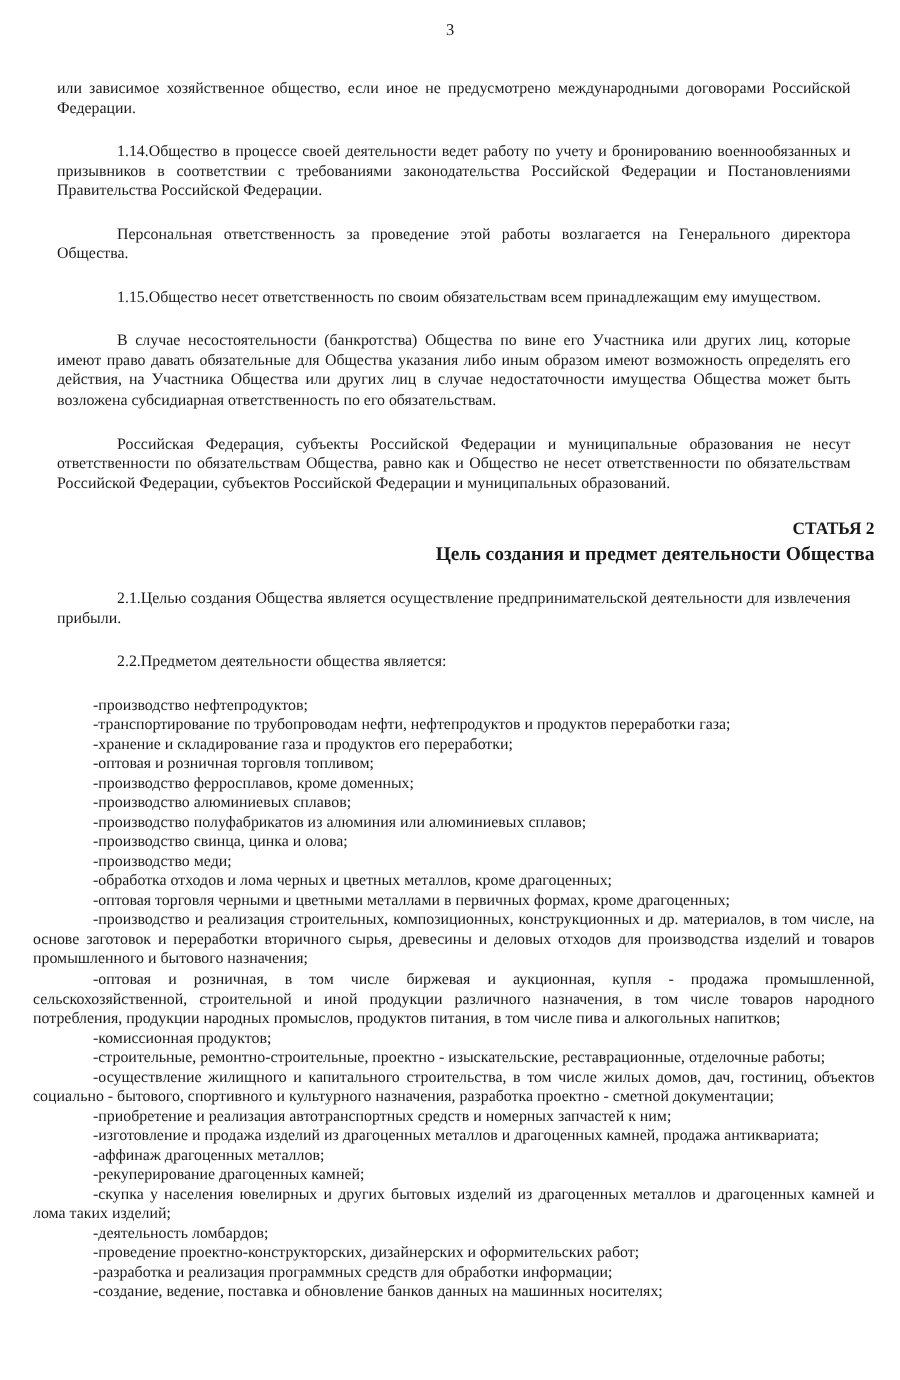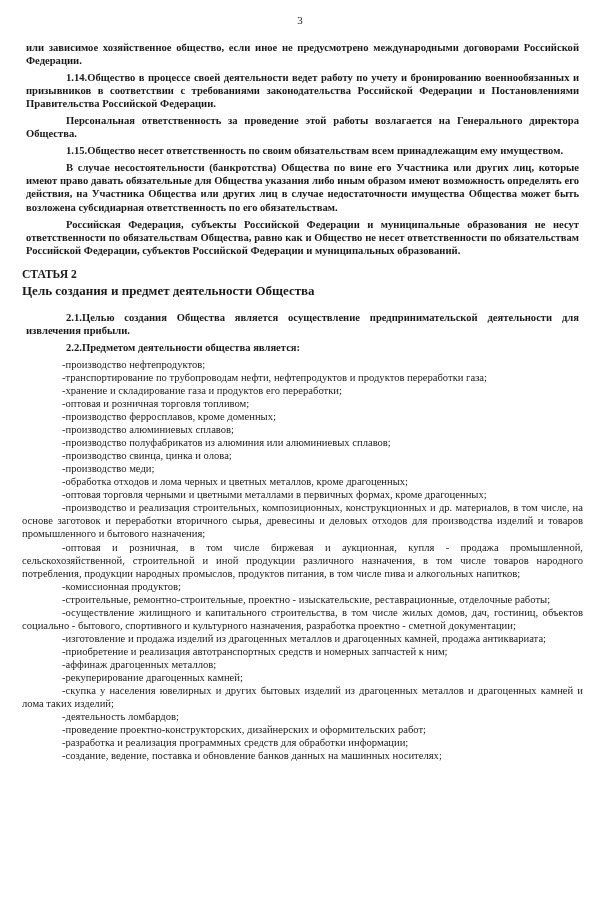--- a/index.html
+++ b/index.html
@@ -9,23 +9,23 @@
     color: #1a1a1a;
   }
   .page-number {
     position: absolute; top: 14px; left: 0; width: 600px;
     text-align: center; font-size: 11px;
   }
   .content {
     position: absolute; top: 37px; left: 22px; width: 561px;
     font-size: 10.6px; line-height: 13.05px;
   }
-  .p { text-align: justify; text-align-last: left; margin: 4px; font-weight: bold; }
+  .p { text-align: justify; text-align-last: left; margin: 16px; }
   .ind { text-indent: 40px; }
-  .article-block { text-align: left; margin-top: 10px; margin-bottom: 12px; }
+  .article-block { text-align: right; margin-top: 10px; margin-bottom: 12px; }
   .article-num { font-size: 11.6px; font-weight: bold; line-height: 16px; }
   .article-title { font-size: 13px; font-weight: bold; line-height: 16px; }
   .list-item { text-align: justify; text-align-last: left; margin: 0; text-indent: 40px; }
 </style>
 </head>
 <body>
 
 <div class="page-number">3</div>
 
 <div class="content">
@@ -54,22 +54,22 @@
       <p class="list-item">-производство полуфабрикатов из алюминия или алюминиевых сплавов;</p>
       <p class="list-item">-производство свинца, цинка и олова;</p>
       <p class="list-item">-производство меди;</p>
       <p class="list-item">-обработка отходов и лома черных и цветных металлов, кроме драгоценных;</p>
       <p class="list-item">-оптовая торговля черными  и цветными металлами в первичных формах, кроме драгоценных;</p>
       <p class="list-item">-производство и реализация  строительных,  композиционных,  конструкционных и др. материалов,  в том числе,  на основе заготовок и переработки вторичного  сырья,  древесины и деловых отходов для производства  изделий и товаров  промышленного  и бытового назначения;</p>
       <p class="list-item">-оптовая и розничная,  в том числе биржевая и аукционная,  купля -  продажа промышленной, сельскохозяйственной,  строительной и иной продукции различного назначения, в том числе товаров народного потребления, продукции народных промыслов, продуктов питания, в том числе пива и алкогольных напитков;</p>
       <p class="list-item">-комиссионная  продуктов;</p>
       <p class="list-item">-строительные,  ремонтно-строительные,  проектно  -  изыскательские,  реставрационные, отделочные работы;</p>
       <p class="list-item">-осуществление жилищного и капитального строительства, в том числе жилых домов, дач, гостиниц, объектов социально - бытового, спортивного и культурного назначения, разработка проектно - сметной документации;</p>
+      <p class="list-item">-приобретение и реализация автотранспортных средств и номерных запчастей к ним;</p>
       <p class="list-item">-изготовление и продажа изделий из драгоценных металлов и драгоценных камней, продажа антиквариата;</p>
-      <p class="list-item">-приобретение и реализация автотранспортных средств и номерных запчастей к ним;</p>
       <p class="list-item">-аффинаж драгоценных металлов;</p>
       <p class="list-item">-рекуперирование драгоценных камней;</p>
       <p class="list-item">-скупка у населения ювелирных и других бытовых изделий из драгоценных металлов и драгоценных камней и лома таких изделий;</p>
       <p class="list-item">-деятельность ломбардов;</p>
       <p class="list-item">-проведение проектно-конструкторских, дизайнерских и оформительских работ;</p>
       <p class="list-item">-разработка и реализация программных средств для обработки информации;</p>
       <p class="list-item">-создание, ведение, поставка и обновление банков данных на машинных носителях;</p>
     </div>
 </div>
 

